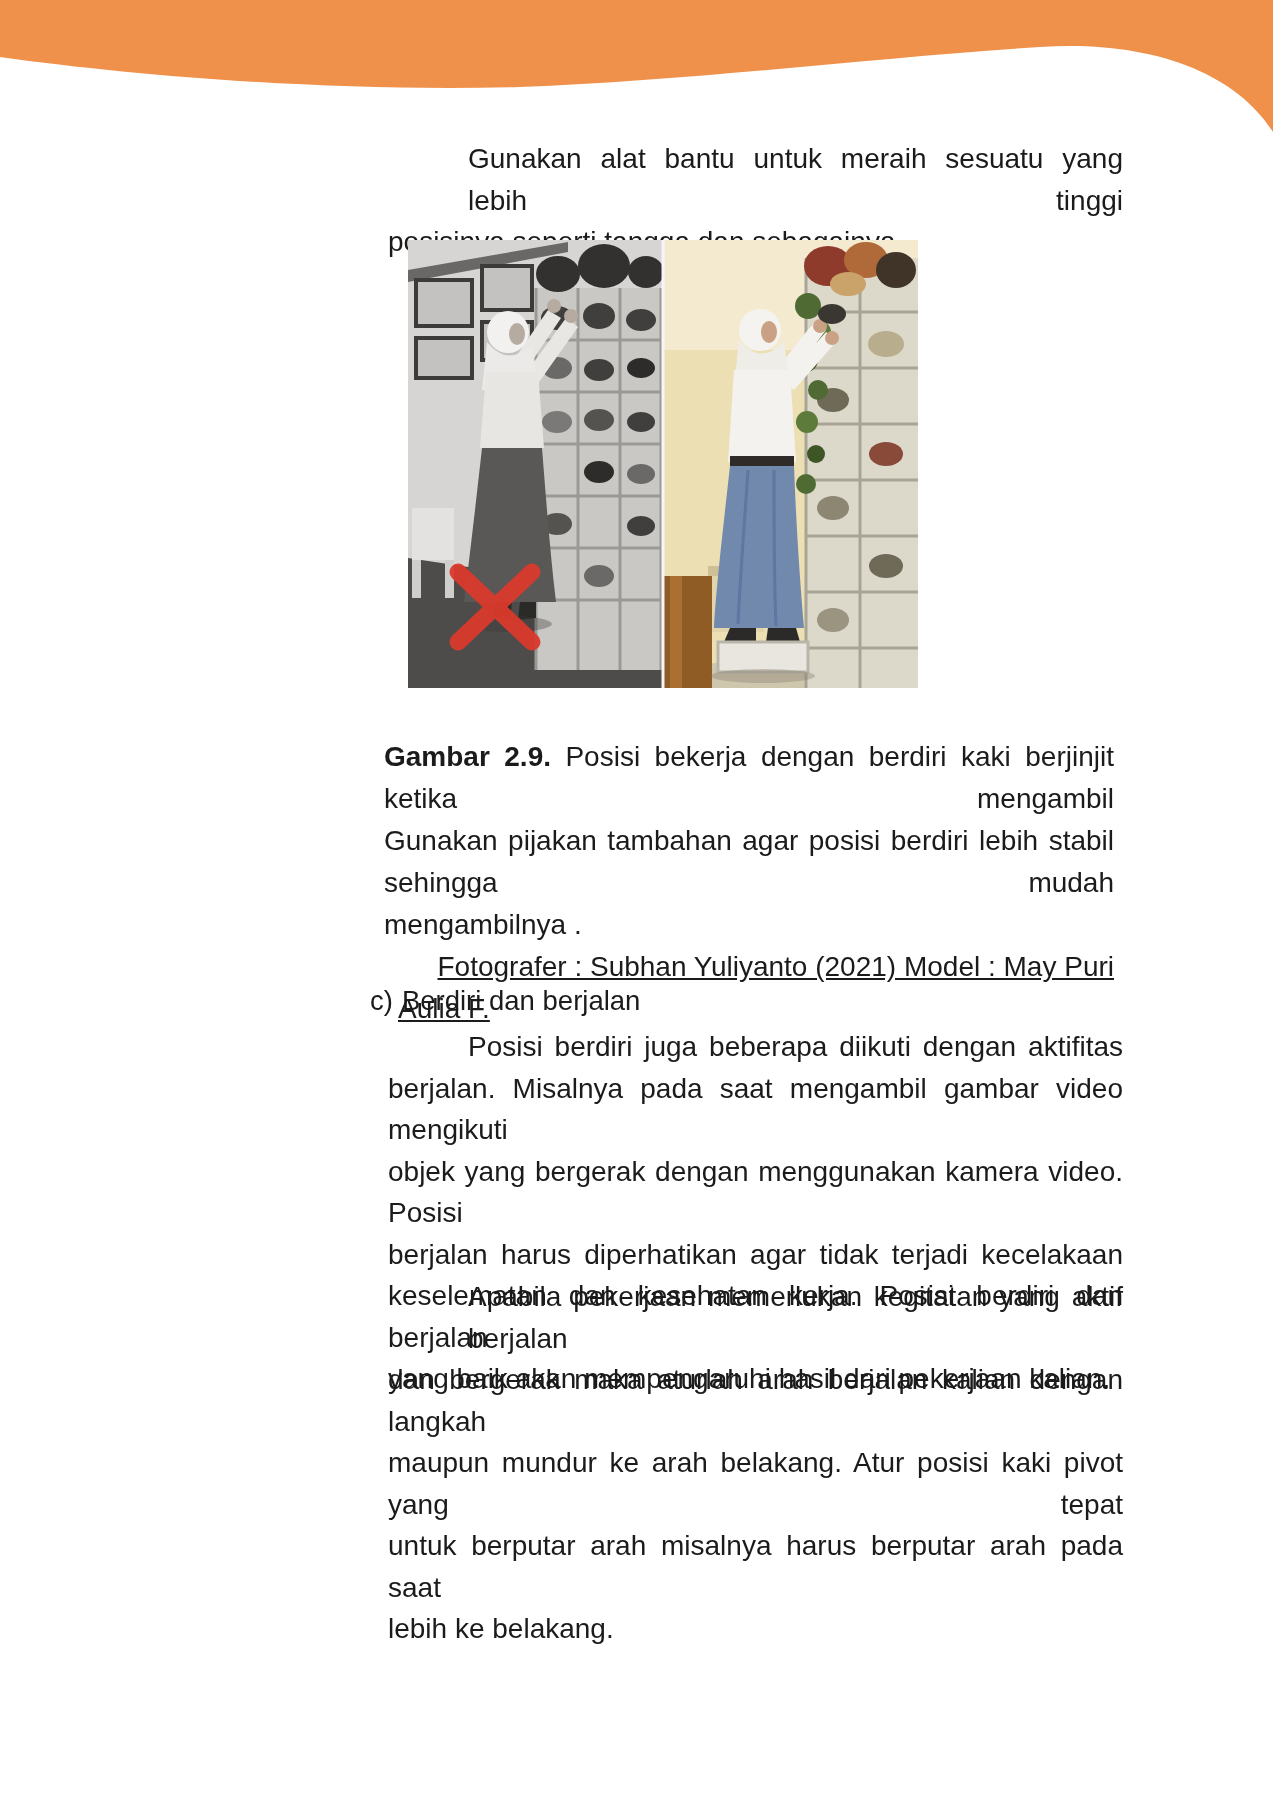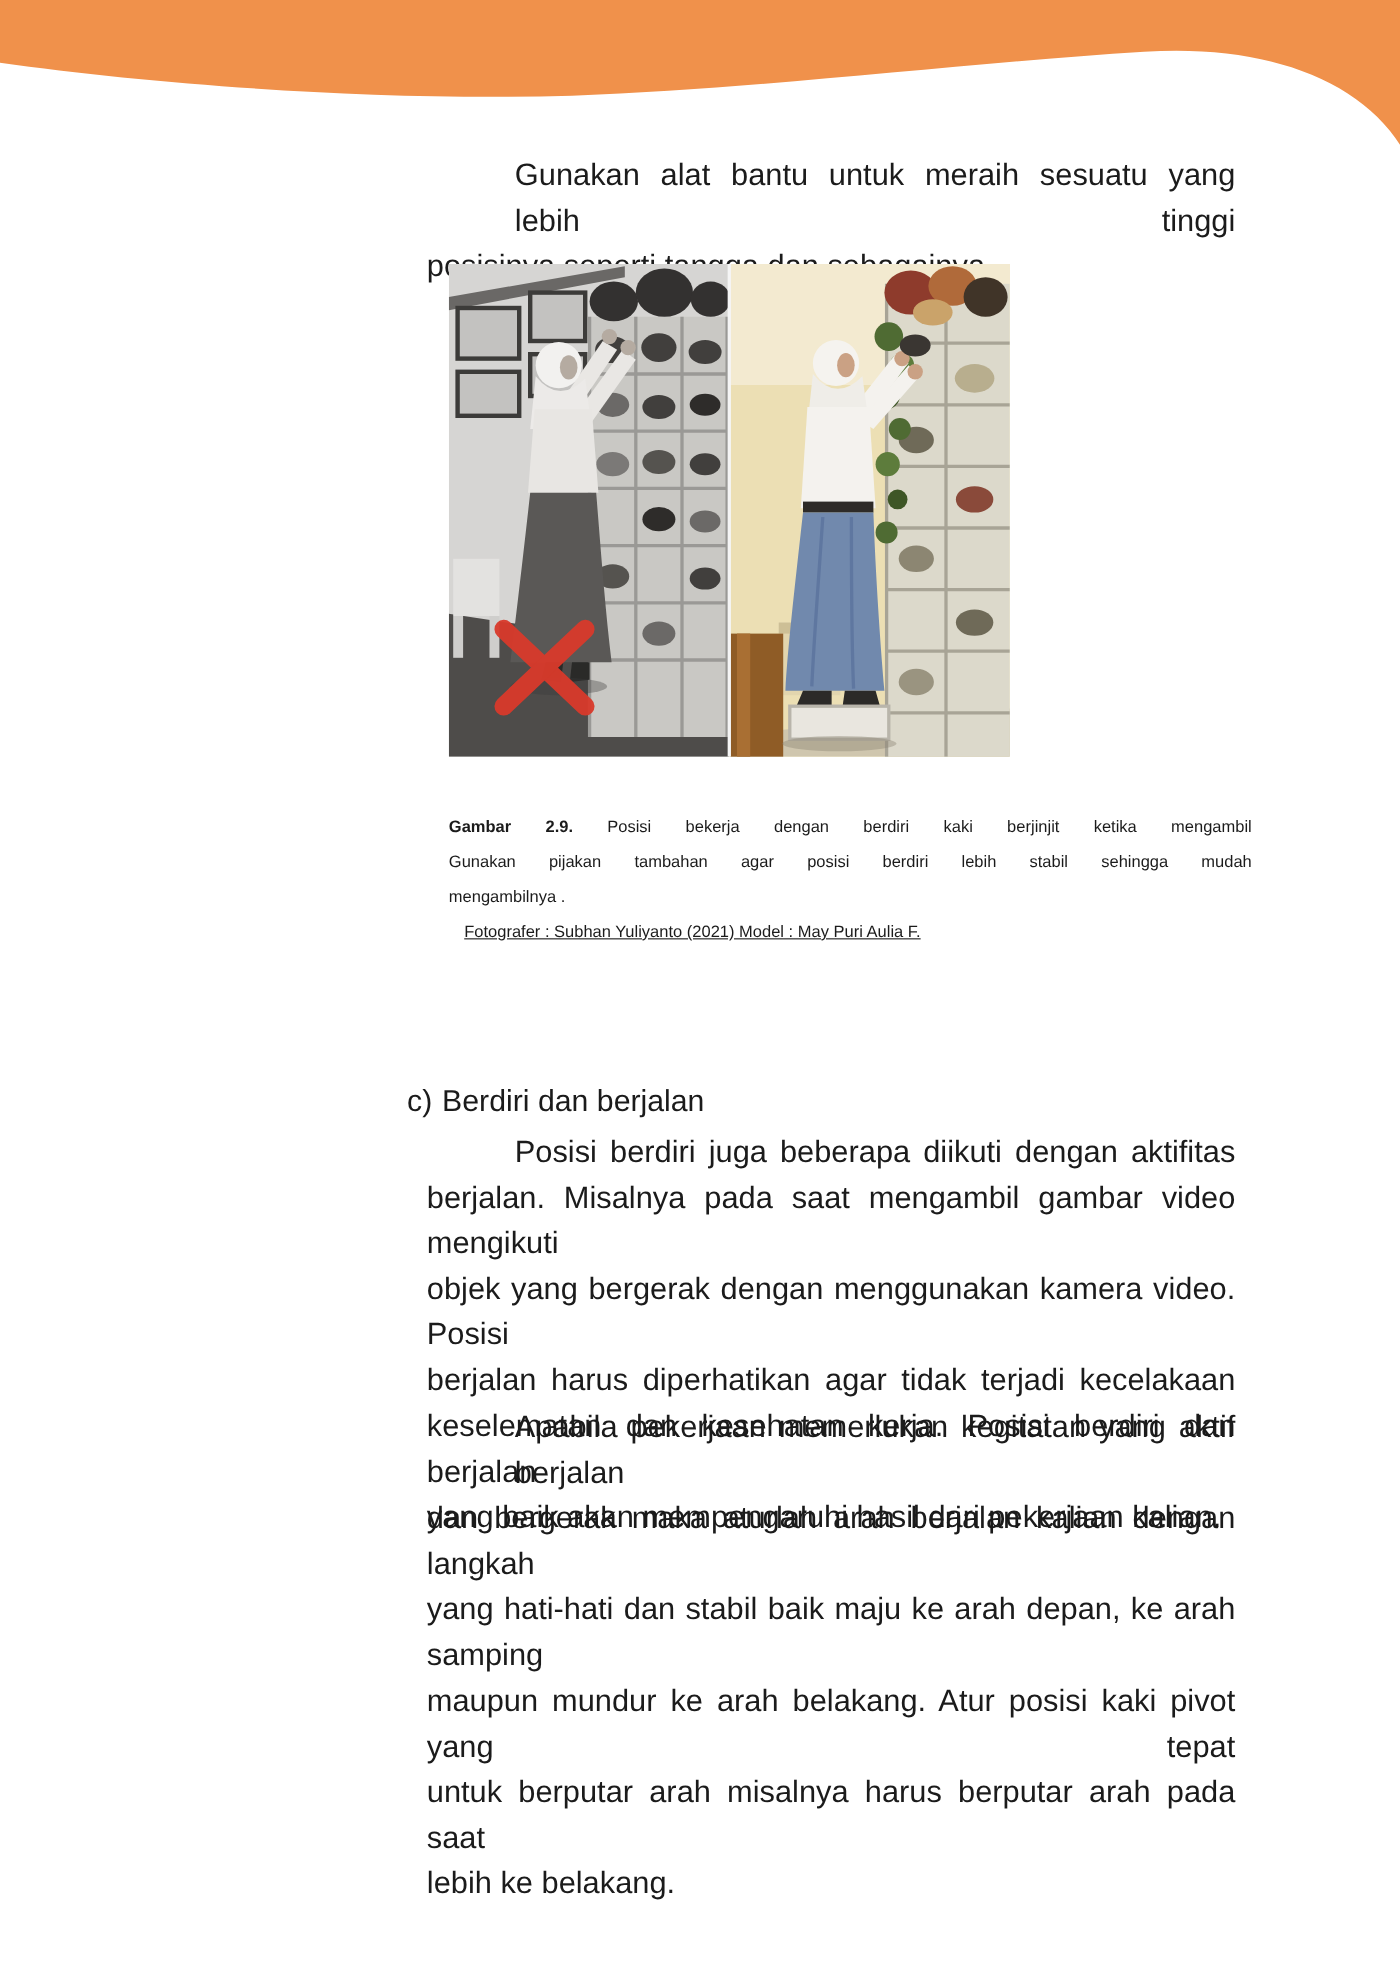--- a/index.html
+++ b/index.html
@@ -18,24 +18,24 @@
     left:388px;
     width:735px;
     font-size:28px;
     line-height:41.5px;
   }
   .tline{text-align:justify;text-align-last:justify;white-space:normal;}
   .tline.plain{text-align-last:left;}
   .tline.indent{padding-left:80px;}
   .caption{
     position:absolute;
-    left:408px;
+    left:384px;
     width:730px;
-    font-size:15px;
-    line-height:32px;
+    font-size:28px;
+    line-height:42px;
   }
   .caption .cap-label{font-weight:bold;}
   .caption .credit{padding-left:14px;text-align:right;text-align-last:left;text-decoration:underline;}
   .section-heading{
     position:absolute;
     left:370px;
     top:985px;
     font-size:27.5px;
     display:flex;
     gap:9px;
@@ -239,19 +239,18 @@
       <div class="tline">berjalan. Misalnya pada saat mengambil gambar video mengikuti</div>
       <div class="tline">objek yang bergerak dengan menggunakan kamera video. Posisi</div>
       <div class="tline">berjalan harus diperhatikan agar tidak terjadi kecelakaan</div>
       <div class="tline">keselematan dan kesehatan kerja. Posisi berdiri dan berjalan</div>
       <div class="tline plain">yang baik akan mempengaruhi hasil dari pekerjaan kalian.</div>
     </div>
 
   <div class="body-text" style="top:1276px;">
       <div class="tline indent">Apabila pekerjaan memerlukan kegitatan yang aktif berjalan</div>
       <div class="tline">dan bergerak maka aturlah arah berjalan kalian dengan langkah</div>
-      <div class="tline">yang hati-hati dan stabil baik maju ke arah depan, ke arah samping</div>
       <div class="tline">maupun mundur ke arah belakang. Atur posisi kaki pivot yang tepat</div>
       <div class="tline">untuk berputar arah misalnya harus berputar arah pada saat</div>
       <div class="tline plain">lebih ke belakang.</div>
     </div>
 
 </div>
 
 </body></html>

